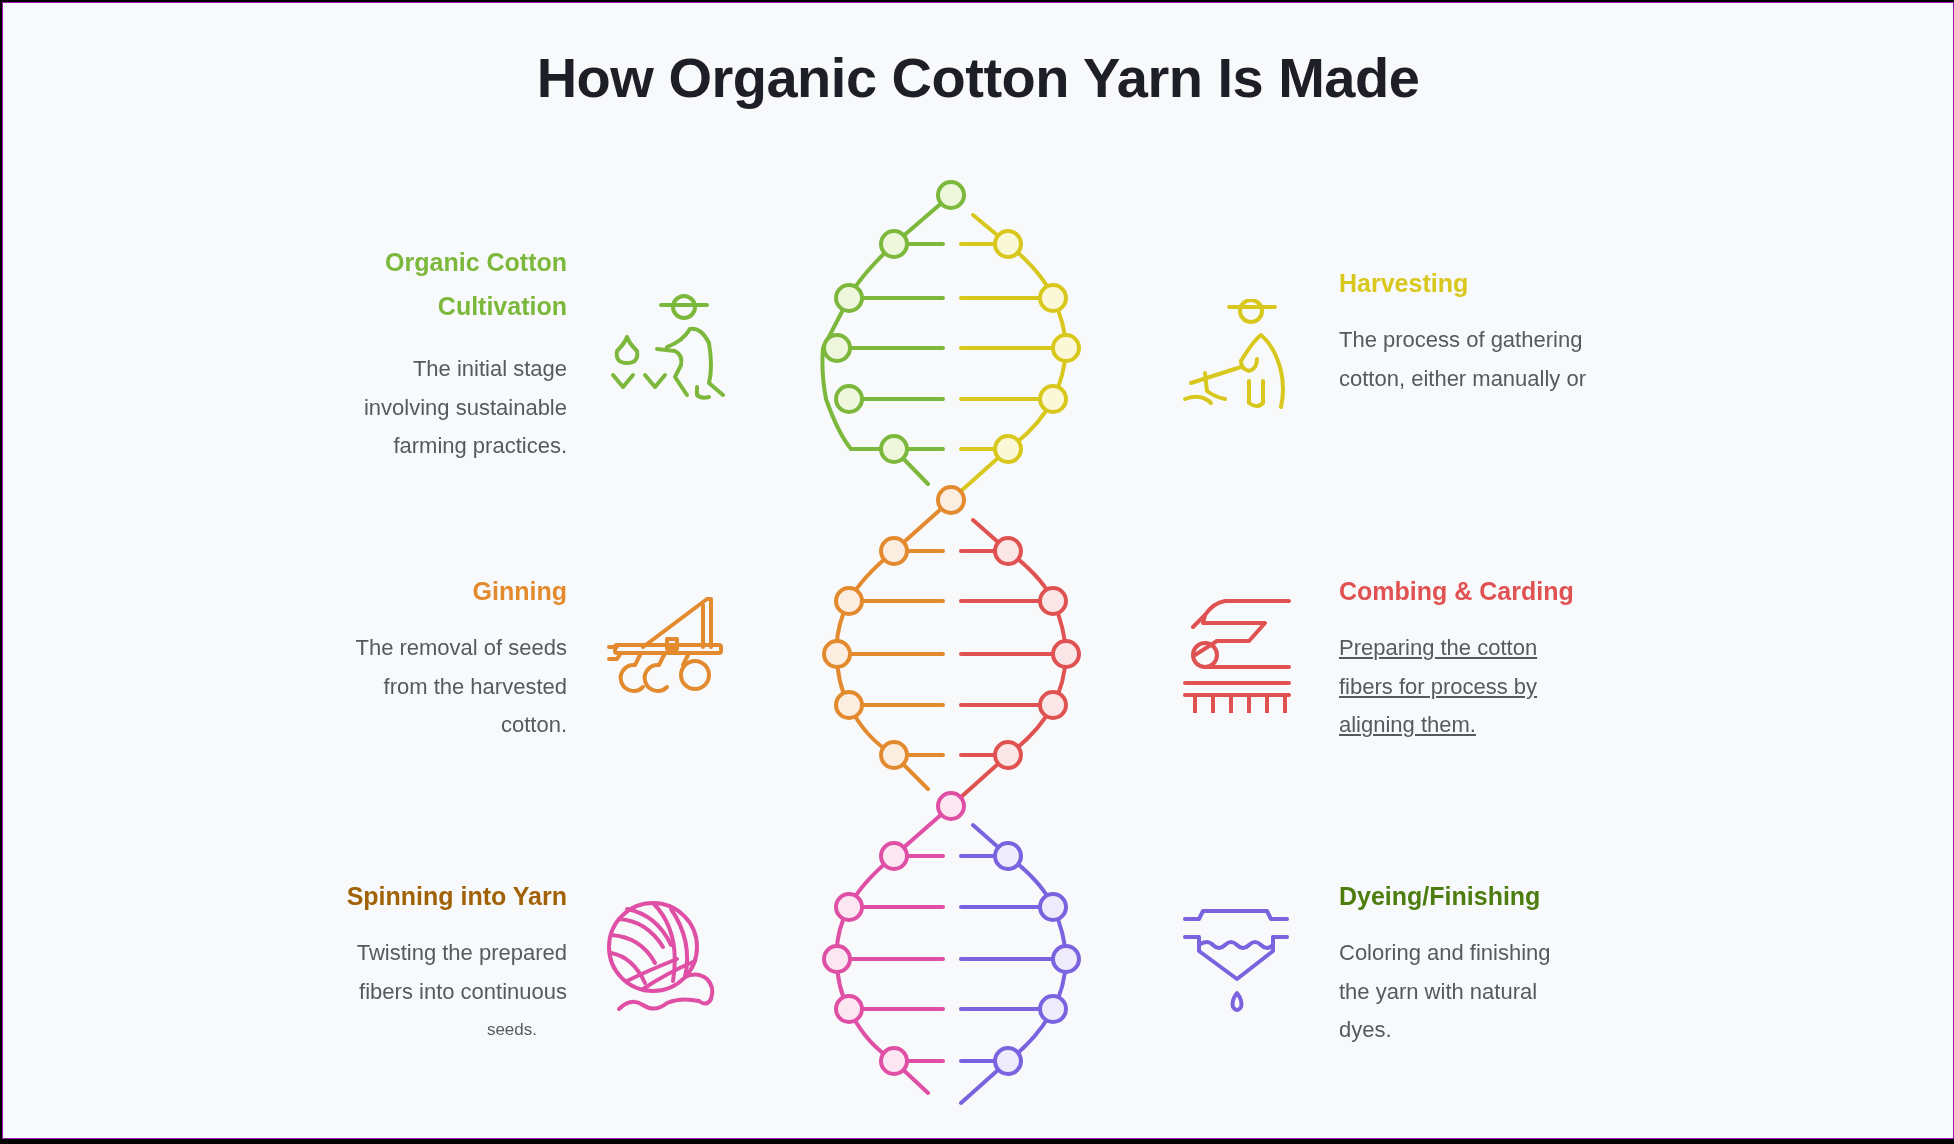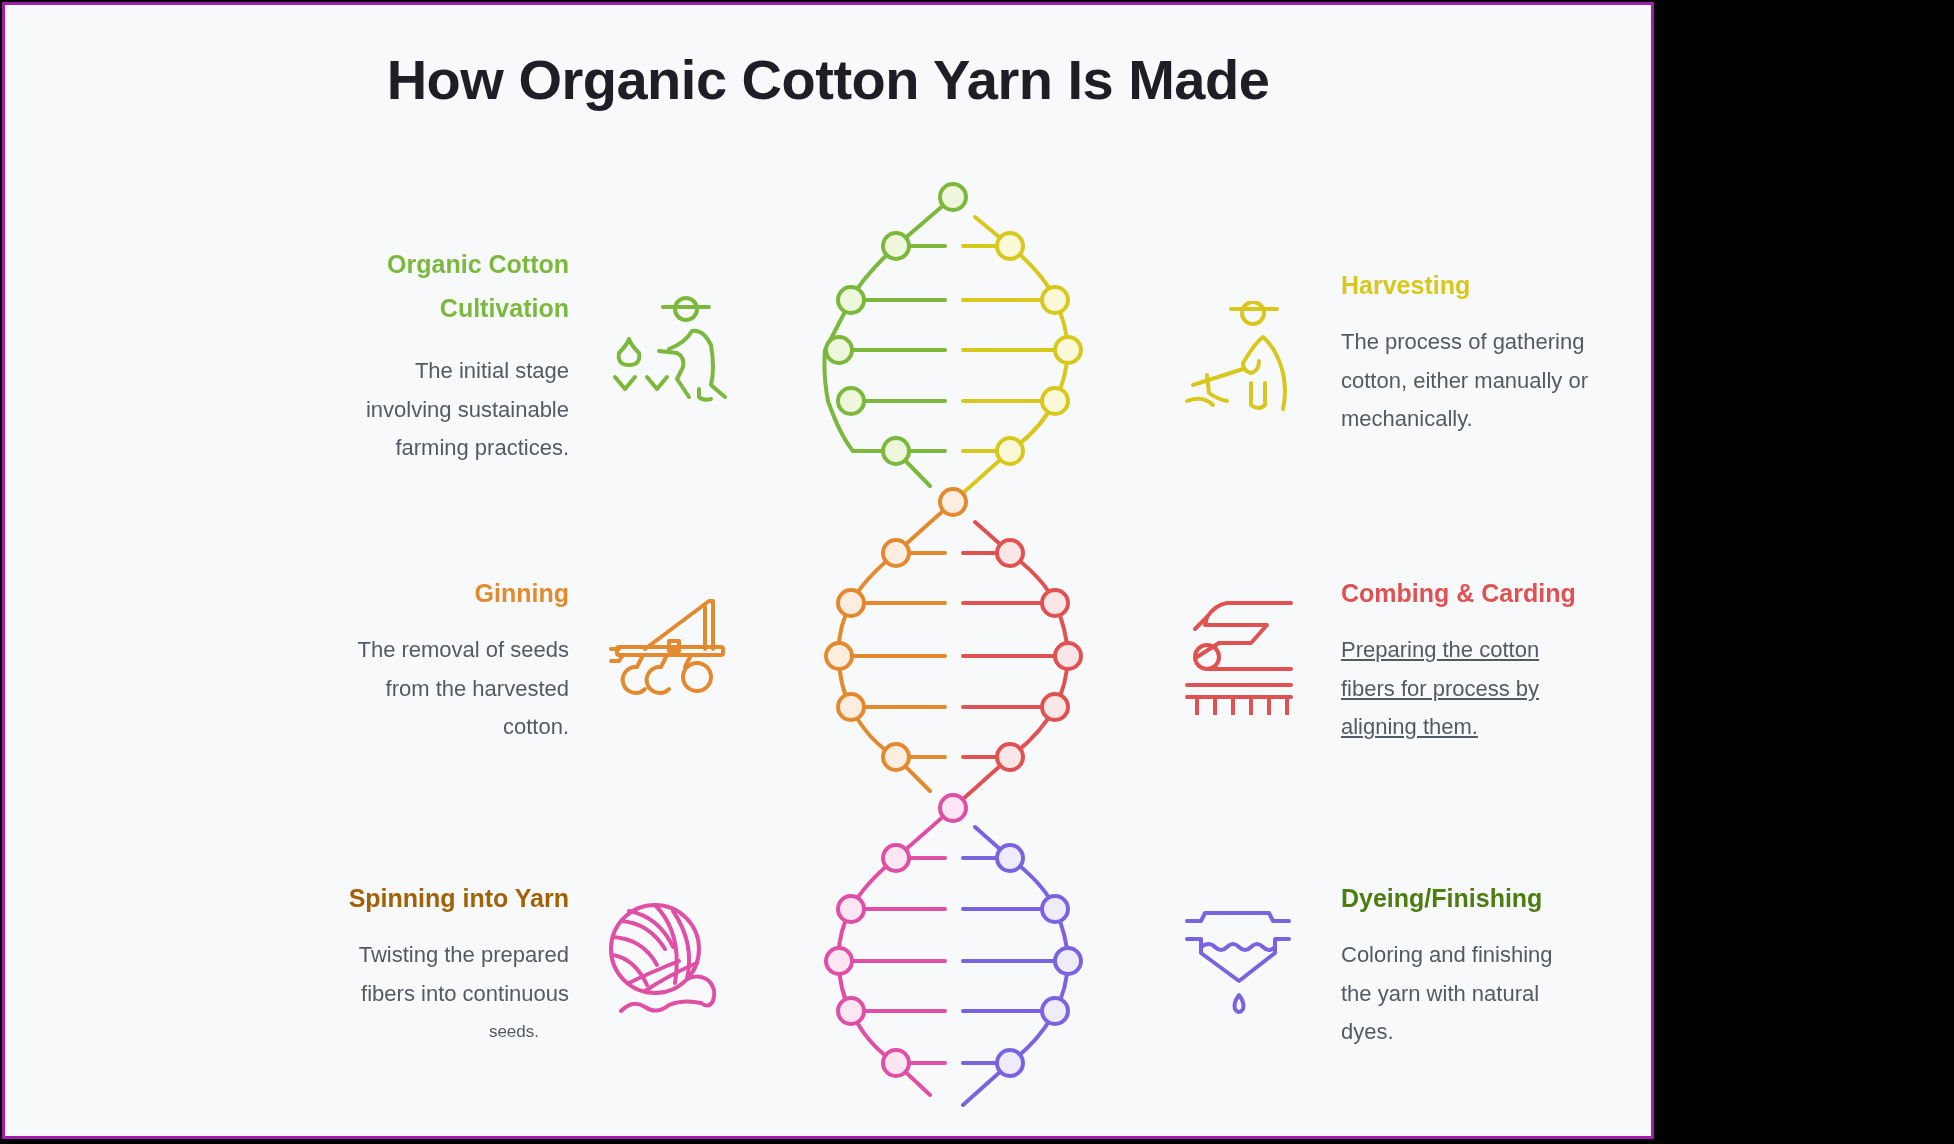--- a/index.html
+++ b/index.html
@@ -4,23 +4,23 @@
   <style>
     html, body { margin: 0; padding: 0; }
     body {
       width: 1954px; height: 1144px;
       background: #000;
       font-family: "Liberation Sans", "DejaVu Sans", sans-serif;
       position: relative; overflow: hidden;
     }
     .canvas {
       position: absolute; left: 2px; top: 2px;
-      width: 1652px; height: 1137px;
+      width: 1952px; height: 1137px;
       background: #f8f9fb;
-      border: 3px solid #a21caf;
+      border: 1px solid #a21caf;
       box-sizing: border-box;
     }
     .title {
       position: absolute; left: 0; right: 0; top: 42px;
       text-align: center;
       font-size: 56px; font-weight: bold;
       color: #1e1f26; letter-spacing: -0.5px;
     }
     .helix { position: absolute; left: 0; top: 0; }
     .step { position: absolute; }
@@ -148,21 +148,20 @@
     <path d="M 12 60 Q 20 52 22 46 Q 24 52 32 60 Q 34 72 22 72 Q 10 72 12 60 Z"></path>
     <path d="M 8 84 L 18 96 L 28 84"></path>
     <path d="M 40 84 L 50 96 L 60 84"></path>
   </svg>
 
   <div class="step right" style="left:1336px; top:258px;">
     <div class="heading" style="color:#d8c81e;">Harvesting</div>
     <div class="desc" style="margin-top:16px;">
       <div>The process of gathering</div>
       <div>cotton, either manually or</div>
-      <div>mechanically.</div>
     </div>
   </div>
   <svg class="icon" style="left:1178px; top:296px;" width="120" height="120" viewBox="0 0 120 120" fill="none" stroke="#d8c81e" stroke-width="4" stroke-linecap="round" stroke-linejoin="round">
     <line x1="48" y1="8" x2="94" y2="8"></line>
     <circle cx="70" cy="12" r="11"></circle>
     <path d="M 60 62 Q 72 42 80 36 Q 94 48 100 72 Q 104 90 100 108"></path>
     <path d="M 60 62 Q 60 70 68 72 Q 76 70 76 60"></path>
     <path d="M 68 82 L 68 104 Q 76 110 82 104 L 82 82"></path>
     <path d="M 10 84 L 60 68"></path>
     <path d="M 24 74 L 26 92 Q 34 98 44 100"></path>

